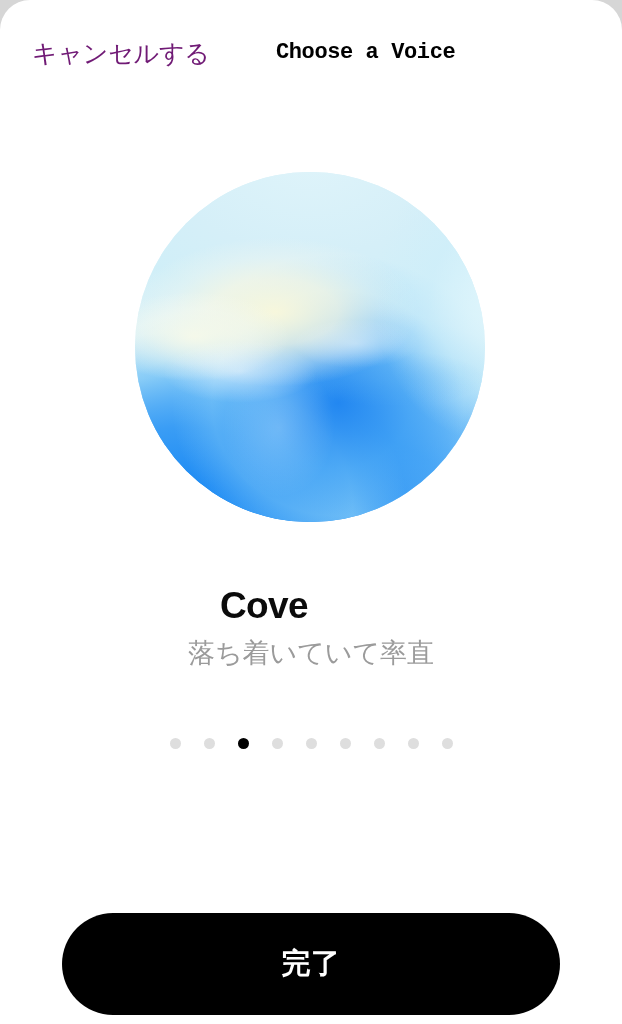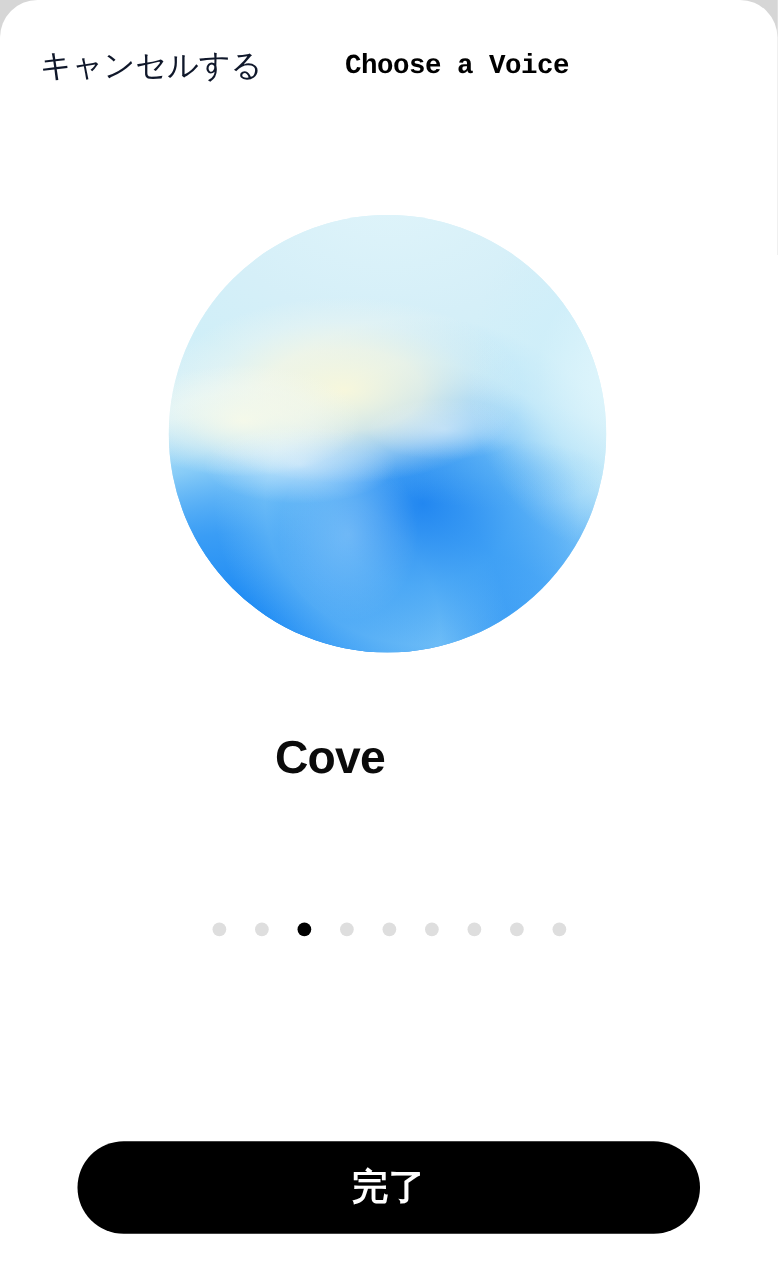--- a/index.html
+++ b/index.html
@@ -28,21 +28,21 @@
     left: 0; top: 0;
     width: 622px;
     height: 100px;
   }
   #cancel-button {
     position: absolute;
     left: 32px;
     top: 38px;
     font-size: 25px;
     font-weight: 400;
-    color: #0f172a;
+    color: #701a75;
     letter-spacing: -0.2px;
     line-height: 30px;
     background: none;
     border: none;
     padding: 0;
     cursor: pointer;
     font-family: "Liberation Sans", "DejaVu Sans", sans-serif;
   }
   #page-title {
     position: absolute;
@@ -191,21 +191,21 @@
     flex: none;
   }
   .dot.active { background: #000000; }
 
   
   #done-button {
     position: absolute;
     left: 62px;
     top: 913px;
     width: 498px;
-    height: 74px;
+    height: 102px;
     border: none;
     border-radius: 51px;
     background: #000000;
     color: #ffffff;
     font-size: 29px;
     font-weight: 700;
     letter-spacing: 0.5px;
     cursor: pointer;
     font-family: "Liberation Sans", "DejaVu Sans", sans-serif;
   }
@@ -228,20 +228,21 @@
       <div class="orb-layer orb-wave-mid"></div>
       <div class="orb-layer orb-cream"></div>
       <div class="orb-layer orb-cream-2"></div>
       <div class="orb-layer orb-rim"></div>
       <div class="orb-layer orb-wisp"></div>
     </div>
   </div>
 
   <div id="voice-name">Cove</div>
 
+  <div id="voice-description">落ち着いていて率直</div>
 
   <div id="pagination">
       <div class="dot"></div>
       <div class="dot"></div>
       <div class="dot active"></div>
       <div class="dot"></div>
       <div class="dot"></div>
       <div class="dot"></div>
       <div class="dot"></div>
       <div class="dot"></div>

